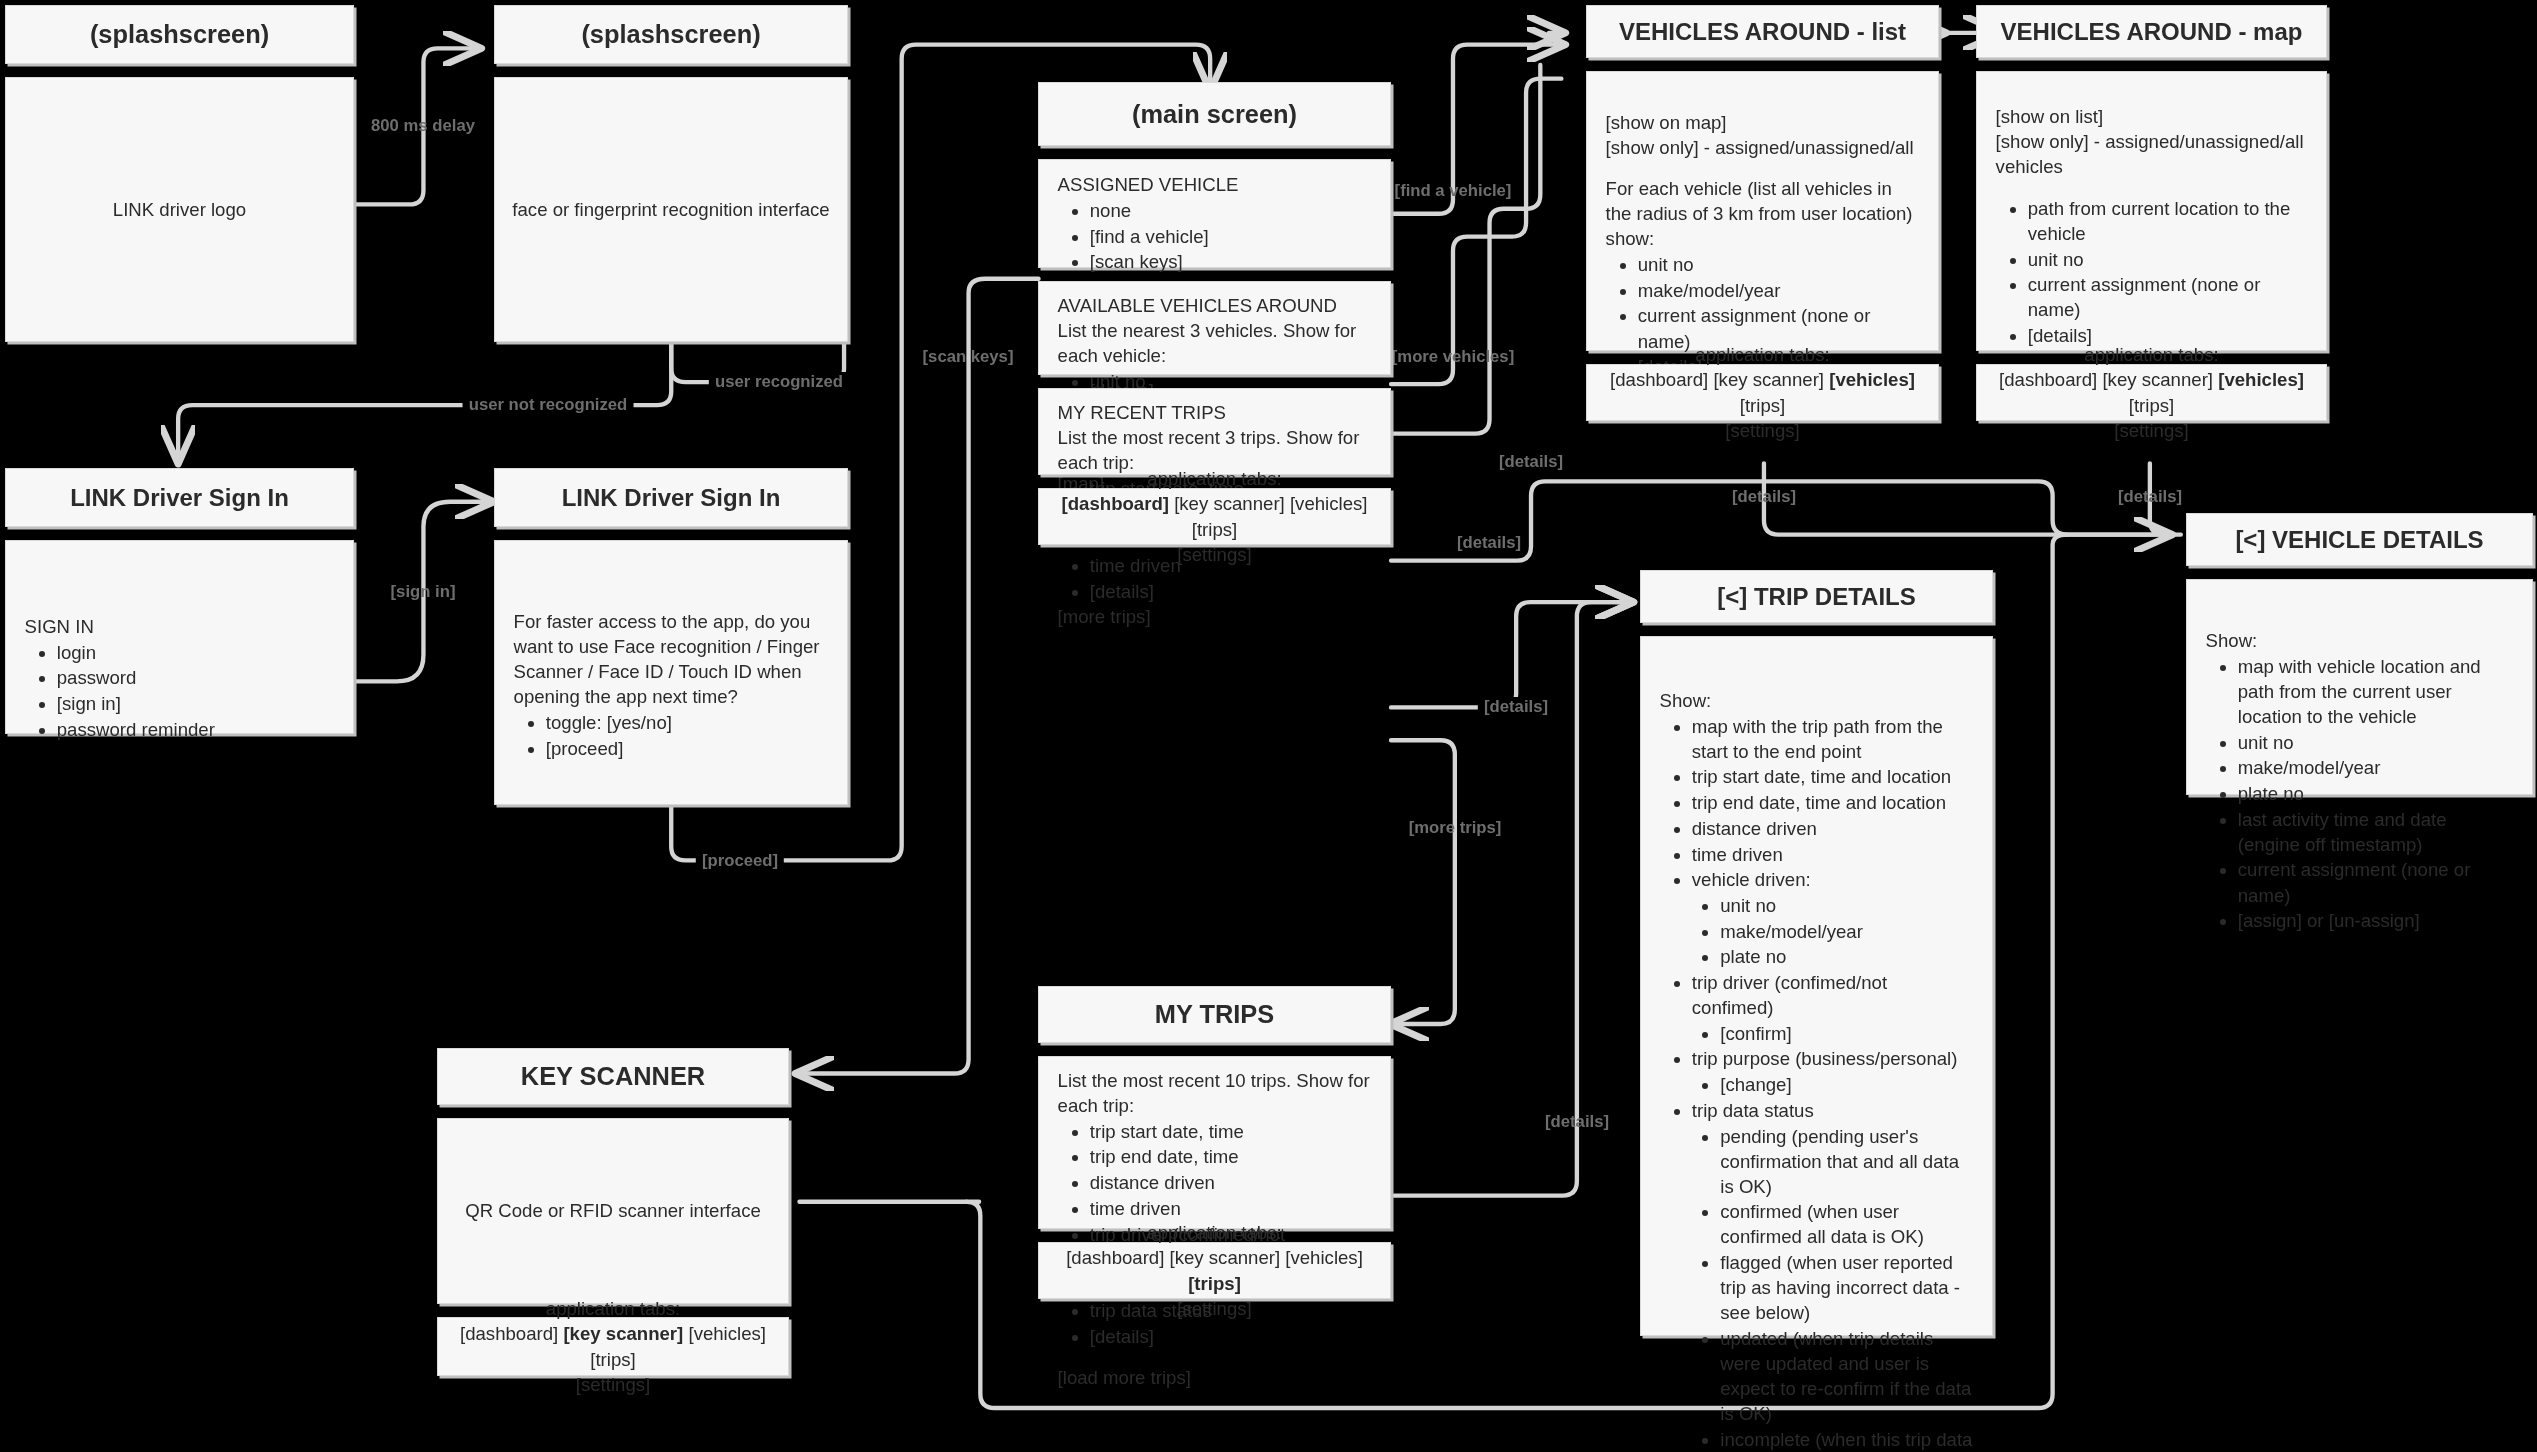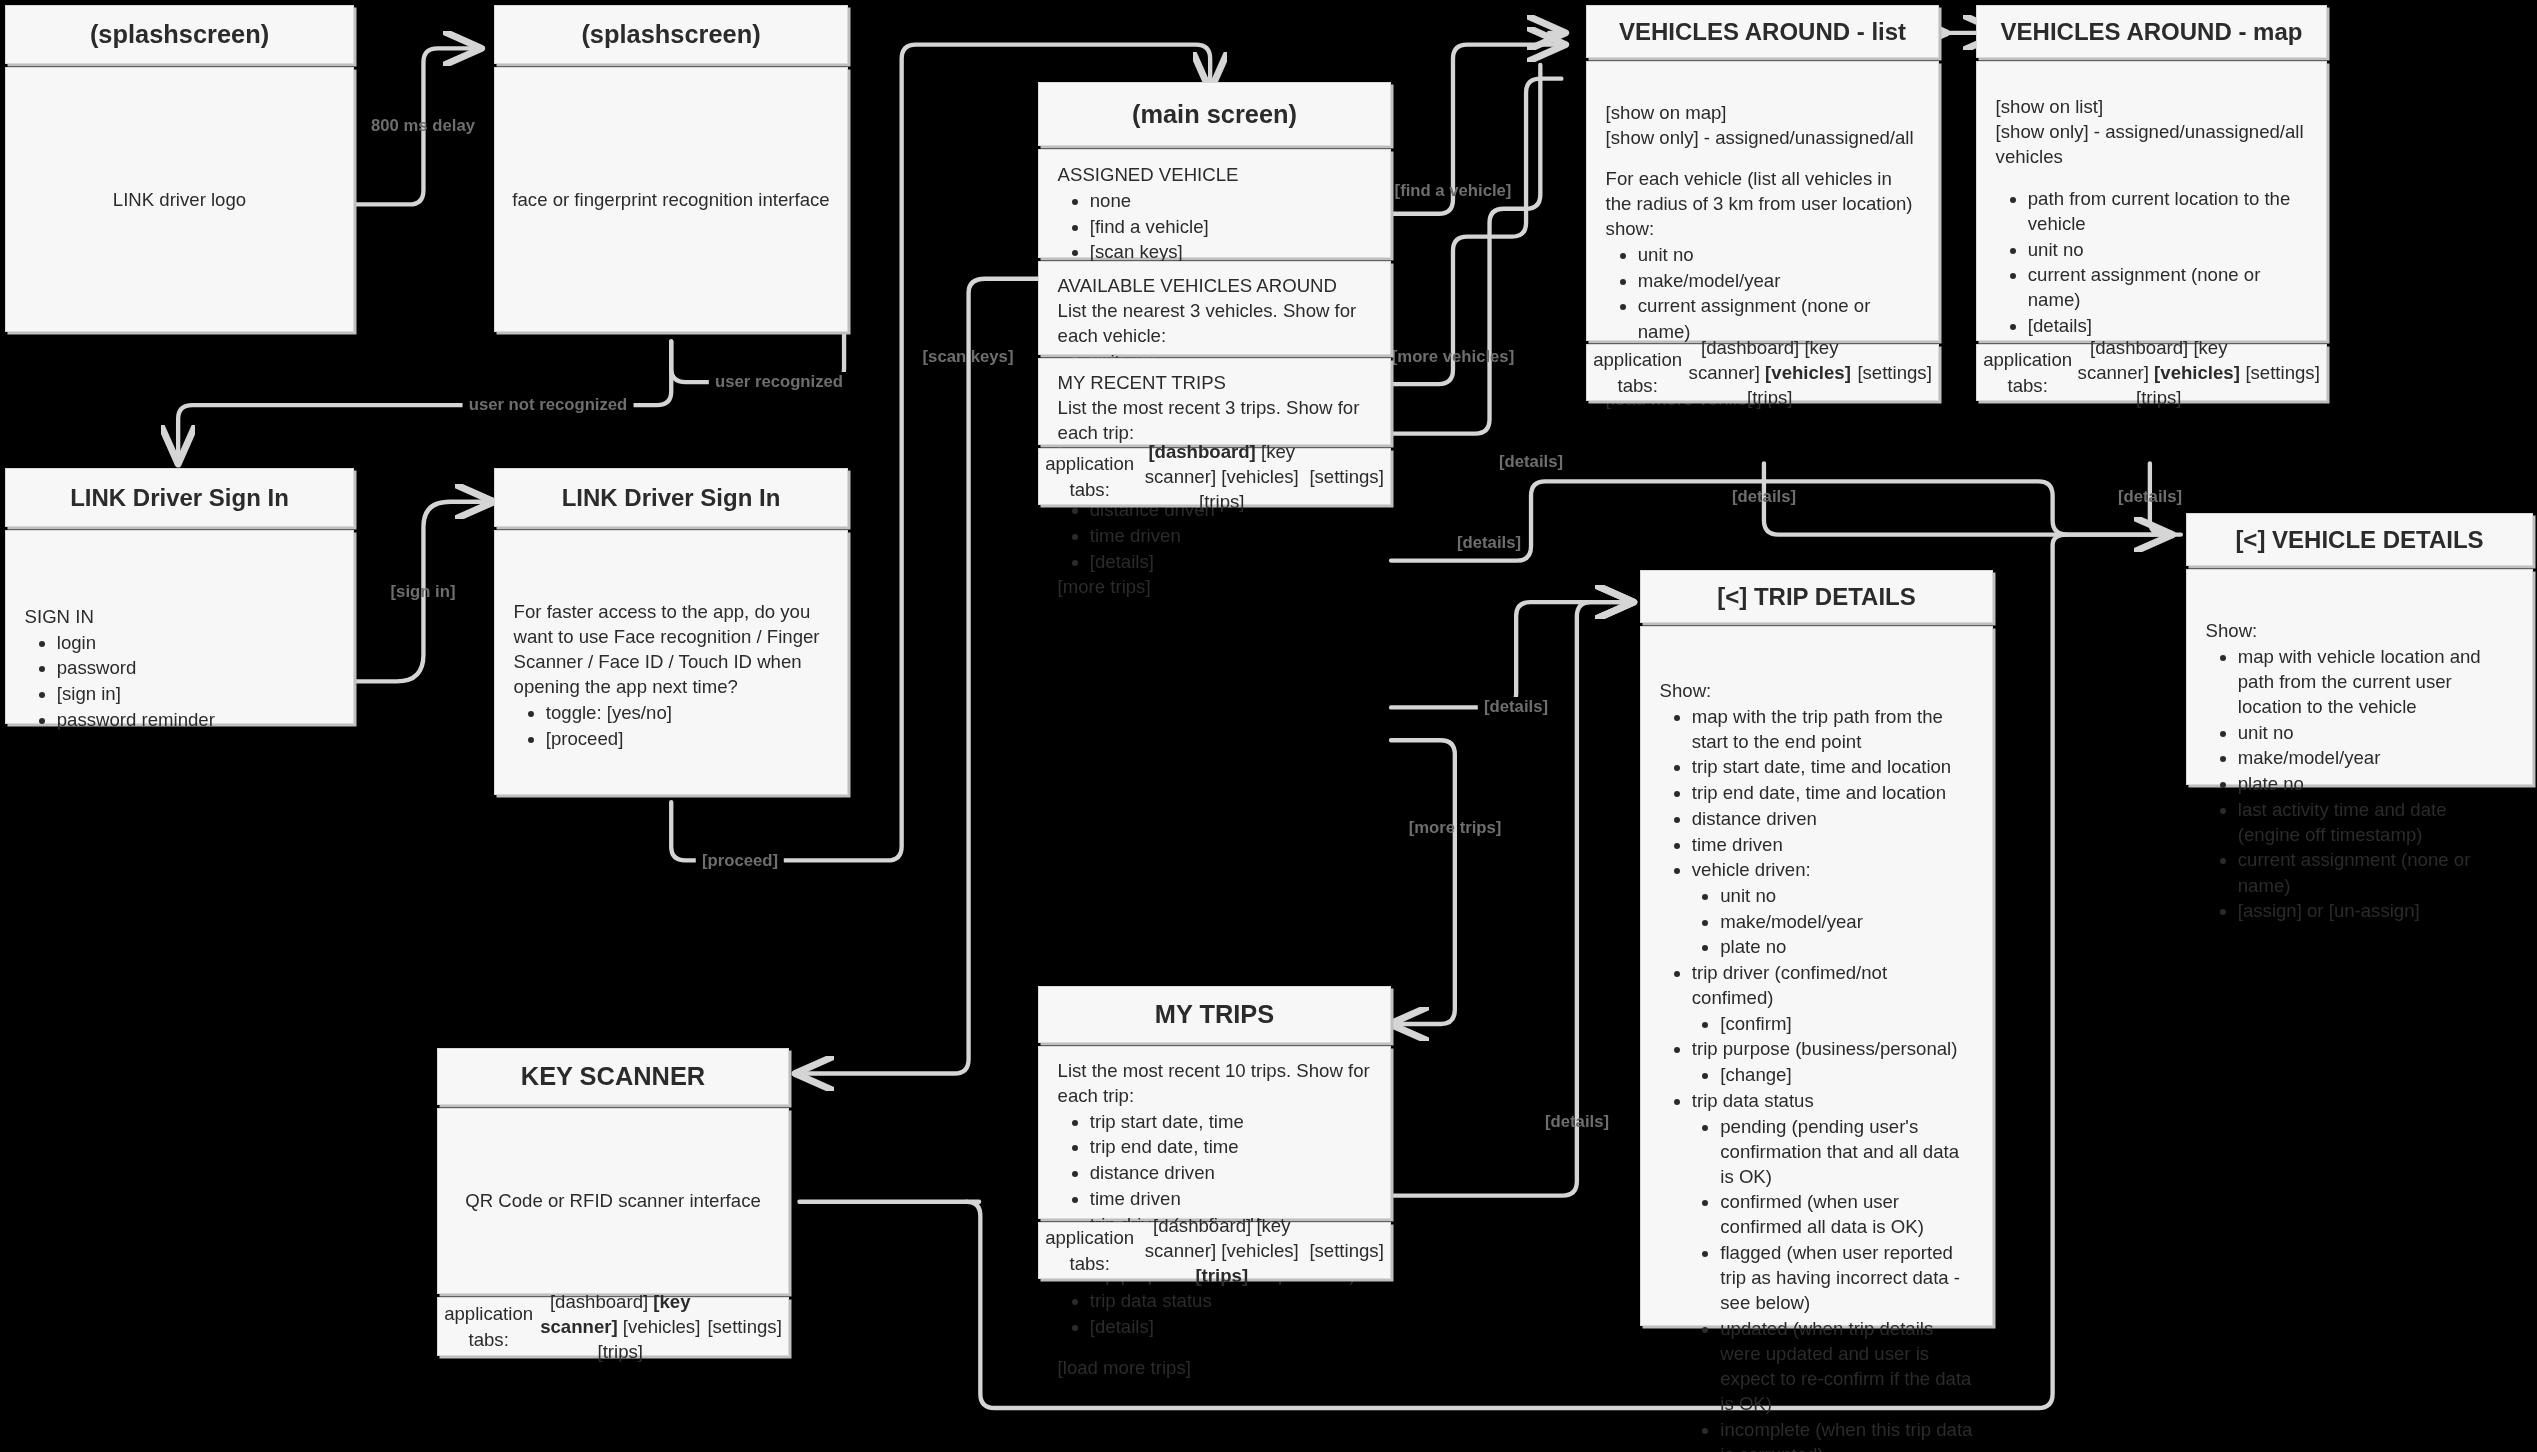--- a/index.html
+++ b/index.html
@@ -4,25 +4,25 @@
 <style>
   html,body{margin:0;padding:0;background:#000;}
   body{width:2538px;height:1452px;position:relative;overflow:hidden;
        font-family:"Liberation Sans","DejaVu Sans",sans-serif;}
   #stage{position:absolute;left:0;top:0;width:2538px;height:1452px;}
 
   
   .card{position:absolute;box-sizing:border-box;}
   .sec{background:#f7f7f7;border:1.9px solid #d9d9d9;box-shadow:2.5px 2.5px 0 0 #bfbfbf;
        box-sizing:border-box;position:relative;}
-  .sec+.sec{margin-top:3px;}
+  .sec+.sec{margin-top:13px;}
   .hdr{display:flex;align-items:center;justify-content:center;text-align:center;
        font-weight:bold;color:#2b2b2b;}
   .body{padding:16px 18.6px;color:#2b2b2b;}
-  .tabs{display:flex;align-items:center;justify-content:center;
+  .tabs{display:flex;flex-direction:column;align-items:center;justify-content:center;
         text-align:center;color:#2b2b2b;padding:8.7px 6.2px;}
   .ctr{display:flex;align-items:center;justify-content:center;text-align:center;color:#2b2b2b;}
 
   
   .t-title{font-size:25.4px;}
   .t-title-sm{font-size:24px;}
   .t-body{font-size:18.6px;line-height:1.35;}
   .t-body b{font-weight:bold;}
   ul{margin:0 0 0 3.7px;padding-left:28.5px;list-style-type:disc;}
   ul ul{margin:0;padding-left:28.5px;}

